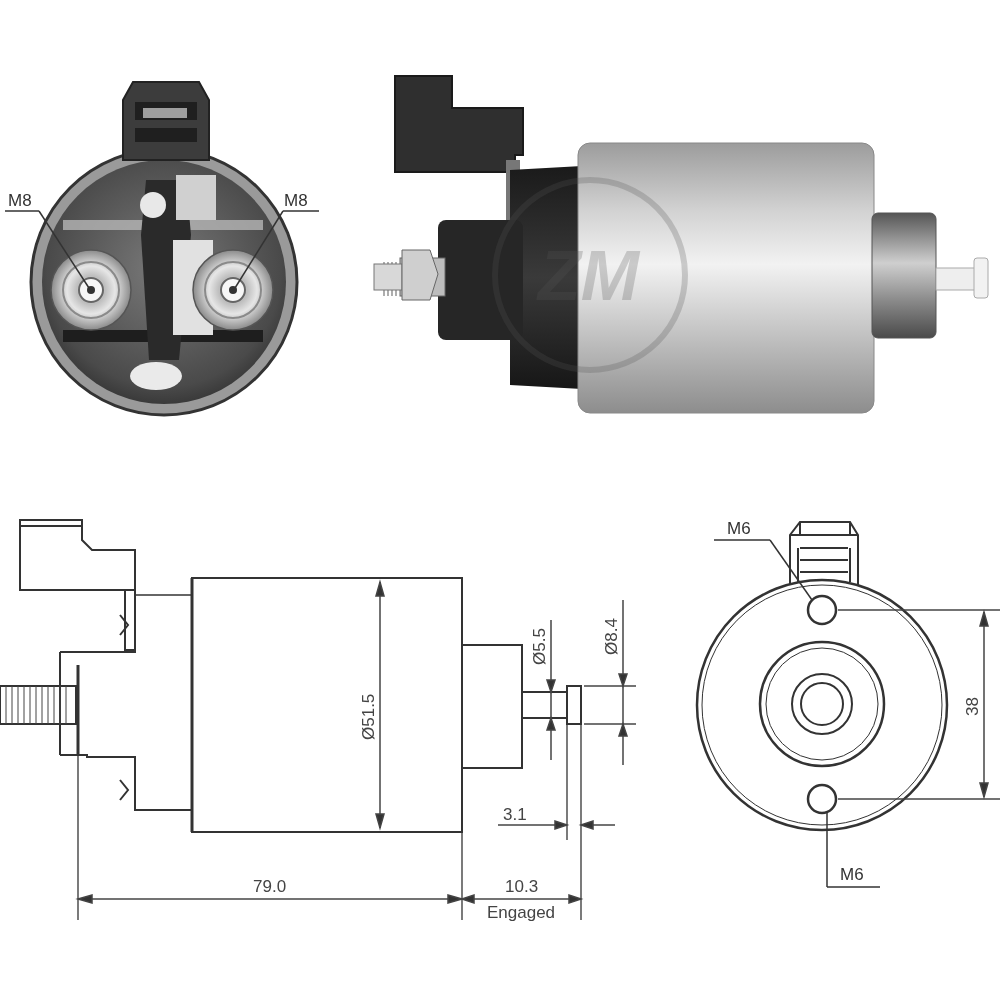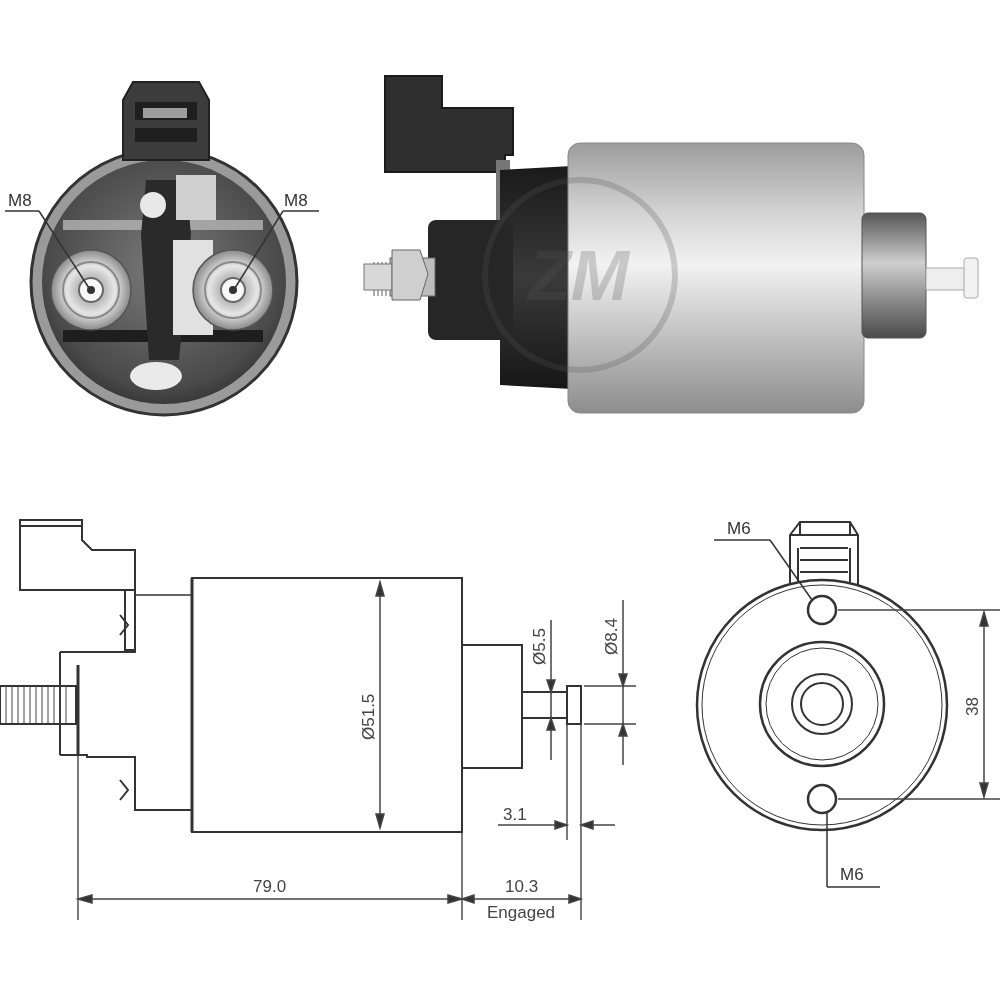--- a/index.html
+++ b/index.html
@@ -57,21 +57,21 @@
 
     <line x1="4" y1="151" x2="38" y2="151" stroke="#333" stroke-width="1.5"></line>
     <line x1="38" y1="151" x2="88" y2="228" stroke="#333" stroke-width="1.5"></line>
     <line x1="282" y1="151" x2="318" y2="151" stroke="#333" stroke-width="1.5"></line>
     <line x1="282" y1="151" x2="234" y2="228" stroke="#333" stroke-width="1.5"></line>
     <text class="lbl" x="7" y="146" font-size="17">M8</text>
     <text class="lbl" x="283" y="146" font-size="17">M8</text>
   </svg>
 </div>
 
-<div class="panel" style="left:350px;top:60px;width:640px;height:370px;">
+<div class="panel" style="left:360px;top:60px;width:640px;height:370px;">
   <svg width="640" height="370" viewBox="0 0 640 370">
     <defs>
       <linearGradient id="canGrad" x1="0" y1="0" x2="0" y2="1">
         <stop offset="0%" stop-color="#9c9c9c"></stop>
         <stop offset="25%" stop-color="#d2d2d2"></stop>
         <stop offset="45%" stop-color="#f2f2f2"></stop>
         <stop offset="70%" stop-color="#c4c4c4"></stop>
         <stop offset="100%" stop-color="#8d8d8d"></stop>
       </linearGradient>
       <linearGradient id="capDarkGrad" x1="0" y1="0" x2="0" y2="1">

